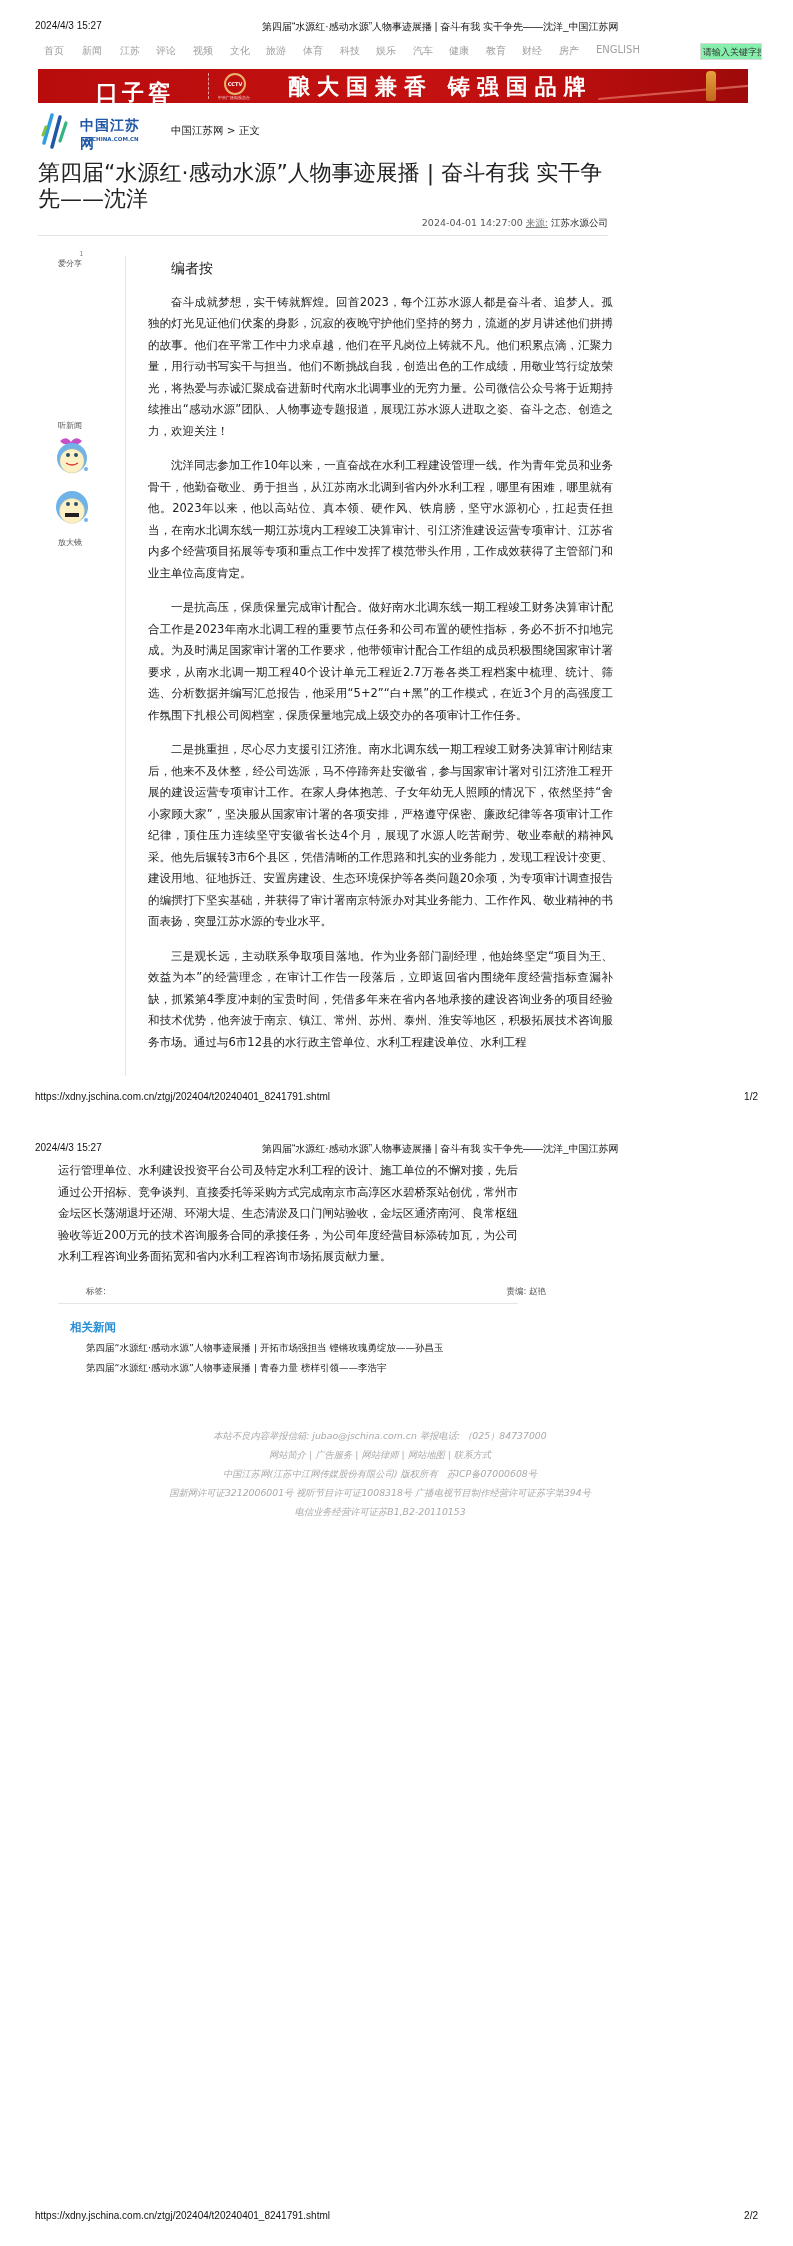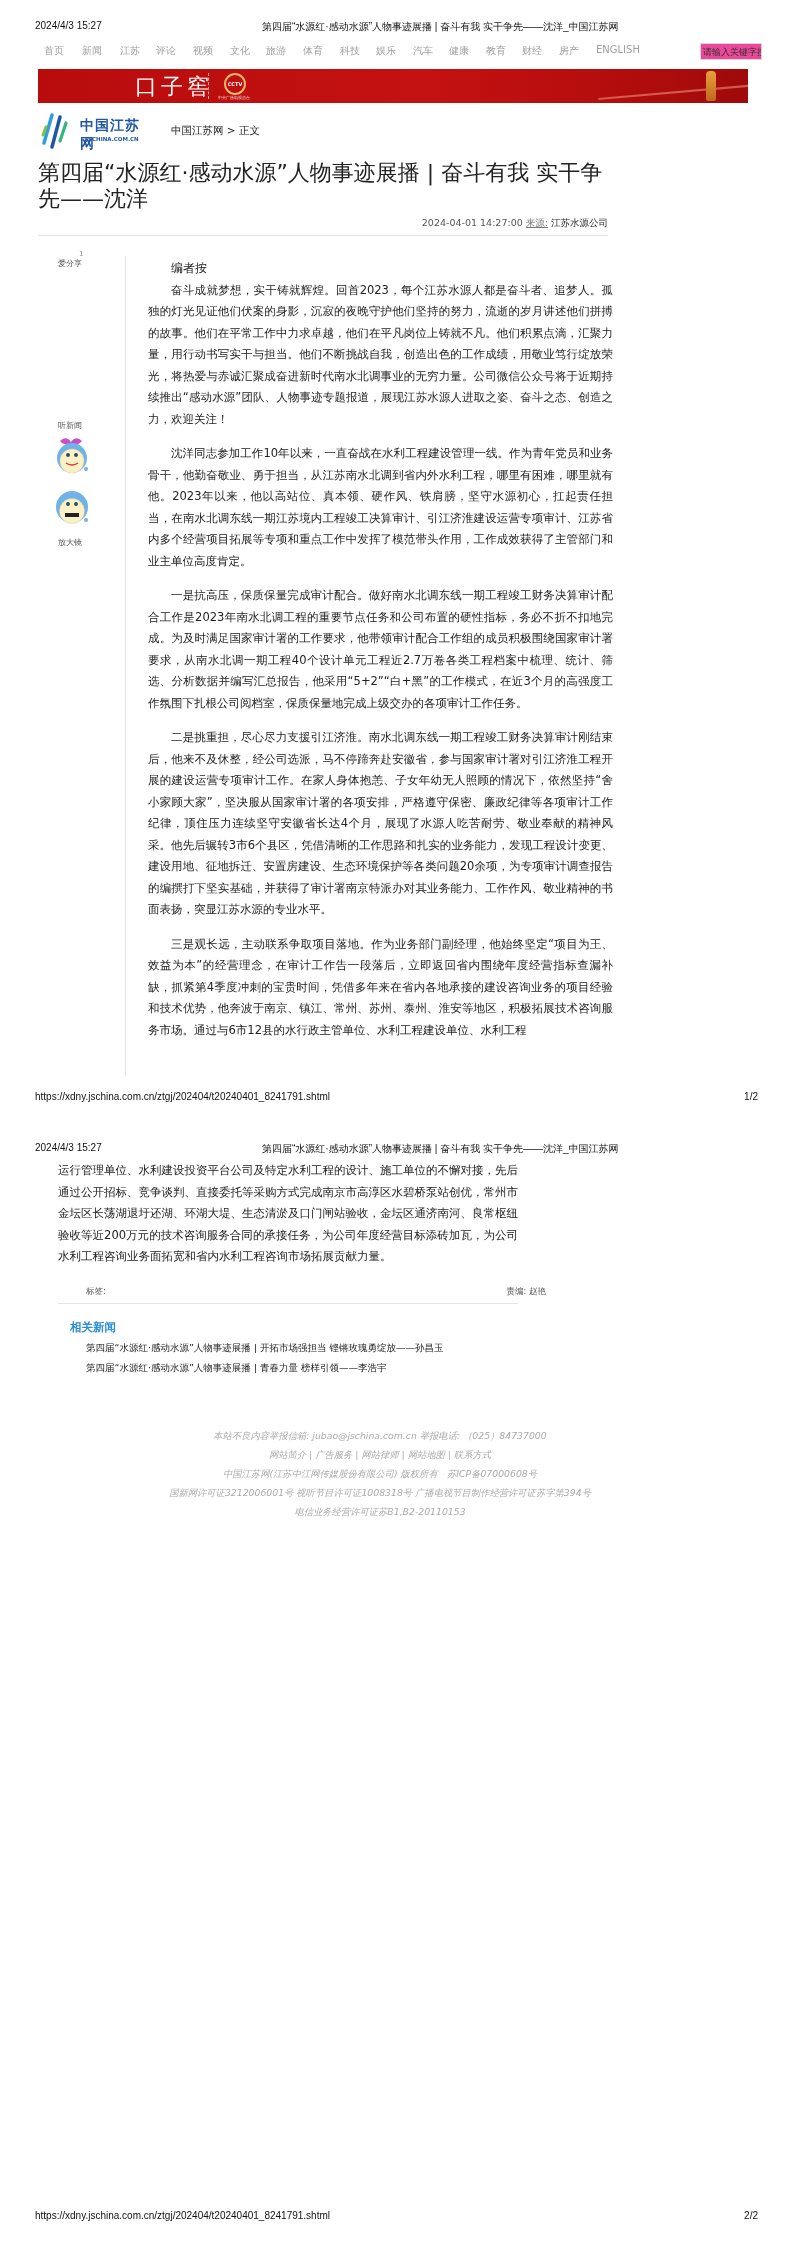--- a/index.html
+++ b/index.html
@@ -9,25 +9,25 @@
   .print-header { position: absolute; left: 0; width: 793px; height: 16px; font-size: 10px; color: #111; font-family: "Liberation Sans", sans-serif; }
   .print-header .ph-date { position: absolute; left: 35px; top: 0; }
   .print-header .ph-title { position: absolute; left: 262px; top: 0; }
   .print-footer { position: absolute; left: 0; width: 793px; height: 14px; font-size: 10px; color: #111; font-family: "Liberation Sans", sans-serif; }
   .print-footer .pf-url { position: absolute; left: 35px; top: 0; }
   .print-footer .pf-page { position: absolute; right: 35px; top: 0; }
 
   
   .topnav { position: absolute; top: 44px; left: 44px; width: 720px; height: 18px; }
   .topnav .nav-item { position: absolute; top: 0; font-size: 10px; color: #a0a0a0; }
-  .search-box { position: absolute; top: 43px; left: 700px; width: 62px; height: 17px; border: 1px solid #d8d8d8; background: #ec4899; font-size: 9px; color: #333; padding: 2px 2px; white-space: nowrap; overflow: hidden; }
+  .search-box { position: absolute; top: 43px; left: 700px; width: 62px; height: 17px; border: 1px solid #d8d8d8; background: #86efac; font-size: 9px; color: #333; padding: 2px 2px; white-space: nowrap; overflow: hidden; }
 
   
   .banner { position: absolute; top: 69px; left: 38px; width: 710px; height: 34px; background: linear-gradient(90deg,#b80c0c 0%,#c41111 55%,#b50d0d 80%,#9f0a0a 100%); overflow: hidden; }
-  .banner .brand { position: absolute; left: 58px; top: 3px; font-family: "DejaVu Serif", serif; font-size: 22px; font-weight: normal; color: #fff; letter-spacing: 4px; margin-left: 39px; }
+  .banner .brand { position: absolute; left: 58px; top: 9px; font-family: "DejaVu Serif", serif; font-size: 22px; font-weight: bold; color: #fff; letter-spacing: 4px; }
   .banner .divider { position: absolute; left: 170px; top: 4px; width: 1px; height: 26px; border-left: 1px dashed #e8a0a0; }
   .banner .cctv { position: absolute; left: 186px; top: 4px; width: 22px; height: 22px; border: 2px solid #e9b46a; border-radius: 50%; font-size: 5px; color: #fff; text-align: center; line-height: 18px; font-weight: bold; }
   .banner .cctv-sub { position: absolute; left: 180px; top: 26px; font-size: 4px; color: #f4cfcf; }
   .banner .slogan { position: absolute; left: 250px; top: 3px; font-family: "DejaVu Serif", serif; font-size: 22px; font-weight: bold; color: #fff; letter-spacing: 7px; white-space: nowrap; }
   .banner .bottle { position: absolute; left: 668px; top: 2px; width: 10px; height: 30px; background: linear-gradient(180deg,#e6a23c,#c2661e); border-radius: 4px 4px 2px 2px; }
   .banner .swoosh { position: absolute; left: 560px; top: 22px; width: 160px; height: 2px; background: #e87b6a; transform: rotate(-5deg); opacity: .7; }
 
   
   .logo { position: absolute; top: 113px; left: 40px; width: 100px; height: 36px; }
   .logo .mark { position: absolute; left: 0; top: 0; width: 30px; height: 36px; }
@@ -46,21 +46,21 @@
   .side-count { position: absolute; top: 250px; left: 79px; font-size: 7px; color: #888; }
   .side-share { position: absolute; top: 258px; left: 58px; font-size: 8px; color: #555; }
   .side-listen { position: absolute; top: 420px; left: 58px; font-size: 8px; color: #555; }
   .mascot { position: absolute; left: 52px; width: 40px; height: 40px; }
   .side-zoom { position: absolute; top: 537px; left: 58px; font-size: 8px; color: #555; }
   .side-rule { position: absolute; top: 256px; left: 125px; width: 1px; height: 820px; background: #e5e5e5; }
 
   
   .body { position: absolute; left: 148px; width: 465px; font-size: 11.5px; line-height: 21.5px; color: #222; text-align: justify; }
   .body p { text-indent: 23px; margin-bottom: 13px; }
-  .body .editor-note { font-size: 12px; text-indent: 23px; margin-bottom: 0; font-family: Liberation Serif, serif; }
+  .body .editor-note { font-size: 14px; text-indent: 23px; margin-bottom: 12px; font-family: Liberation Serif, serif; }
 
   .tags-row { position: absolute; top: 1286px; left: 58px; width: 460px; height: 14px; font-size: 8.5px; color: #555; margin-left: 28px; }
   .tags-row .editor { position: absolute; right: 0; top: 0; }
   .tags-rule { position: absolute; top: 1303px; left: 58px; width: 460px; height: 1px; background: #e5e5e5; }
 
   .related-title { position: absolute; top: 1320px; left: 70px; font-size: 11.5px; color: #2a8fd6; font-weight: bold; }
   .related-item { position: absolute; left: 86px; font-size: 9.5px; color: #222; white-space: nowrap; }
 
   .footer { position: absolute; top: 1426px; left: 100px; width: 560px; text-align: center; font-size: 9.3px; line-height: 19px; color: #aaaaaa; font-style: italic; }
 </style>
@@ -90,20 +90,21 @@
   <a class="nav-item" style="left:515px">房产</a>
   <a class="nav-item" style="left:552px">ENGLISH</a>
 </div>
 <div class="search-box">请输入关键字搜</div>
 
 <div class="banner">
   <span class="brand">口子窖</span>
   <span class="divider"></span>
   <span class="cctv">CCTV</span>
   <span class="cctv-sub">中央广播电视总台</span>
+  <span class="slogan">酿大国兼香  铸强国品牌</span>
   <span class="swoosh"></span>
   <span class="bottle"></span>
 </div>
 
 <div class="logo">
   <svg class="mark" viewBox="0 0 30 36">
     <line x1="12" y1="2" x2="4" y2="30" stroke="#2f9de0" stroke-width="3.5" stroke-linecap="round"></line>
     <line x1="20" y1="4" x2="12" y2="34" stroke="#1f57a6" stroke-width="3.5" stroke-linecap="round"></line>
     <line x1="26" y1="10" x2="20" y2="28" stroke="#36b37e" stroke-width="3.2" stroke-linecap="round"></line>
     <line x1="6" y1="14" x2="3" y2="22" stroke="#7cc242" stroke-width="3" stroke-linecap="round"></line>

